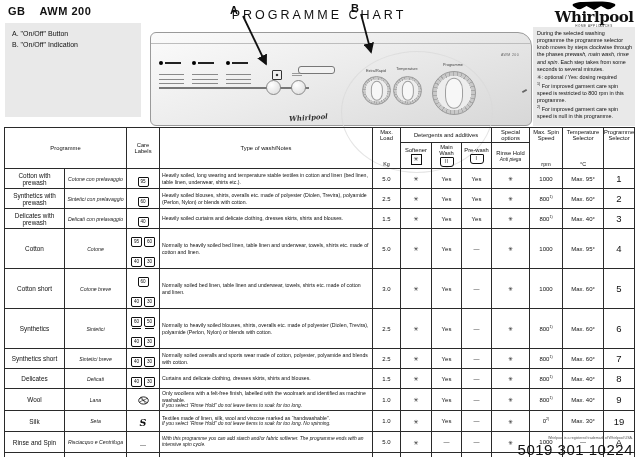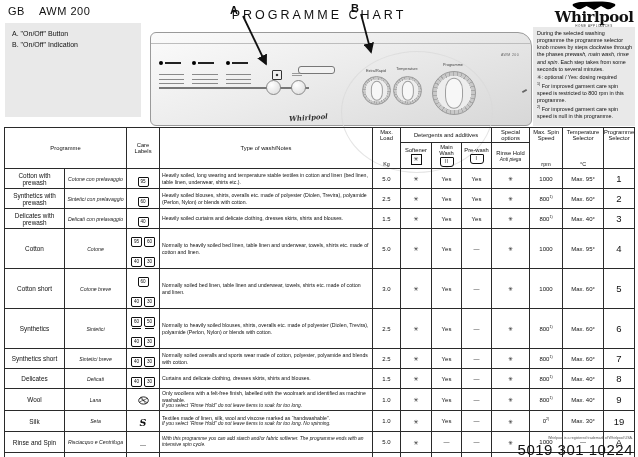--- a/index.html
+++ b/index.html
@@ -1,19 +1,19 @@
 <!DOCTYPE html>
 <html><head>
 <meta charset="utf-8">
 <style>
   html,body{margin:0;padding:0;background:#fff;}
   .page{position:relative;width:638px;height:457px;background:#fff;overflow:hidden;
         font-family:"Liberation Sans",sans-serif;color:#111;}
   
-  .hdr-left{position:absolute;left:8px;top:5px;font-size:11px;font-weight:400;letter-spacing:.5px;}
+  .hdr-left{position:absolute;left:8px;top:5px;font-size:11px;font-weight:700;letter-spacing:.5px;}
   .hdr-left .gap{display:inline-block;width:14px;}
   .hdr-title{position:absolute;left:0;right:0;top:8px;text-align:center;font-size:12.5px;letter-spacing:3px;font-weight:400;}
   .logo{position:absolute;right:4px;top:1px;width:80px;text-align:center;}
   .crown{width:44px;height:9px;background:#000;margin:0 auto;border-radius:50% 50% 40% 40%;
          clip-path:polygon(0 15%,100% 0,98% 55%,83% 100%,66% 55%,50% 100%,33% 55%,16% 100%,2% 55%);}
   .logo-text{font-family:"DejaVu Serif",serif;font-weight:bold;font-size:15px;letter-spacing:-.5px;margin-top:-2px;}
   .logo-sub{font-size:3px;letter-spacing:.6px;margin-top:-2px;color:#333;}
   
   .legend-box{position:absolute;left:5px;top:23px;width:136px;height:94px;background:#e9e9e9;}
   .legend-box div{margin:7px 0 0 7px;font-size:7px;}

